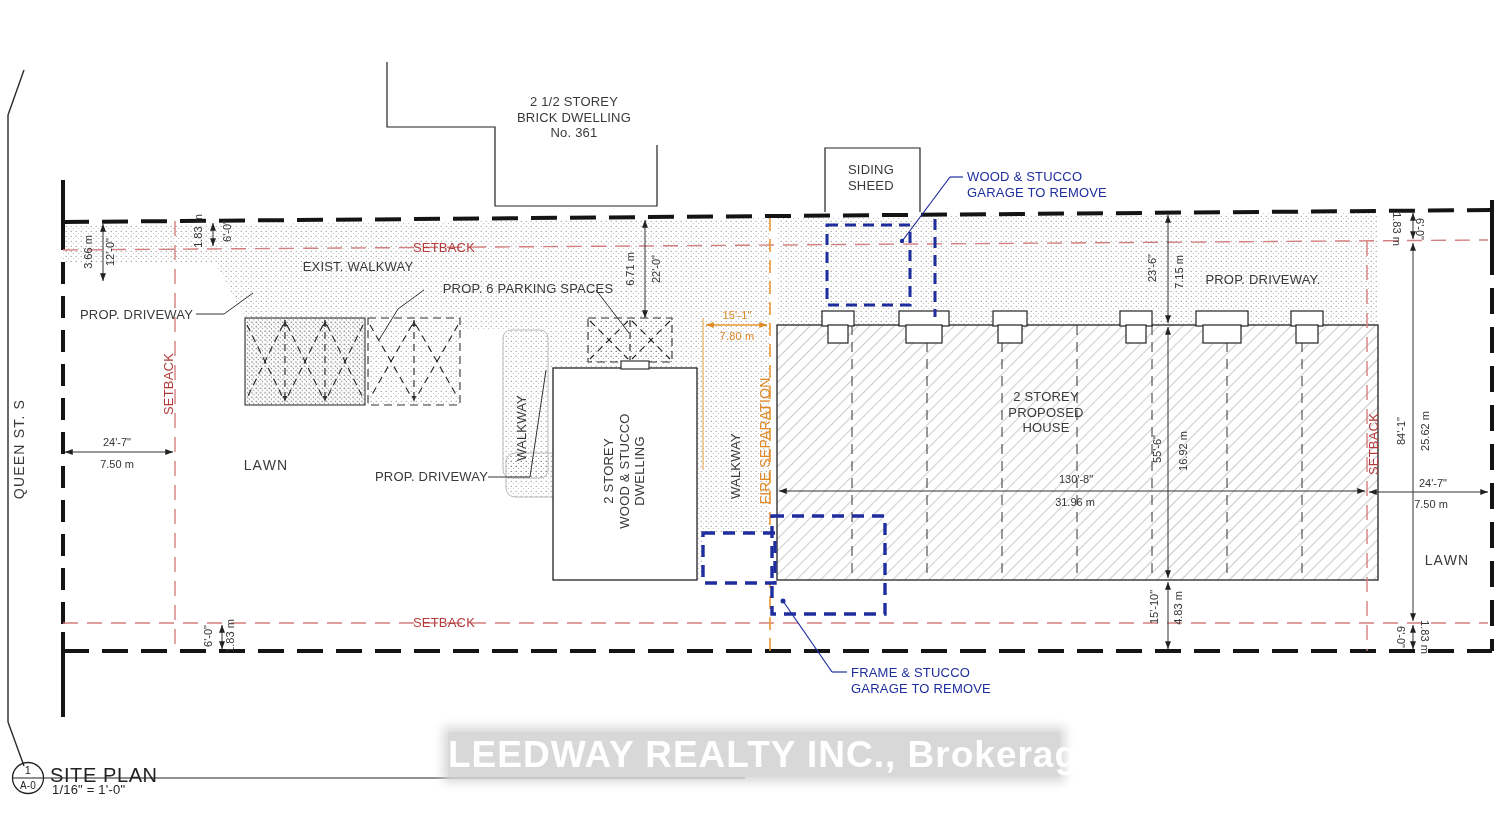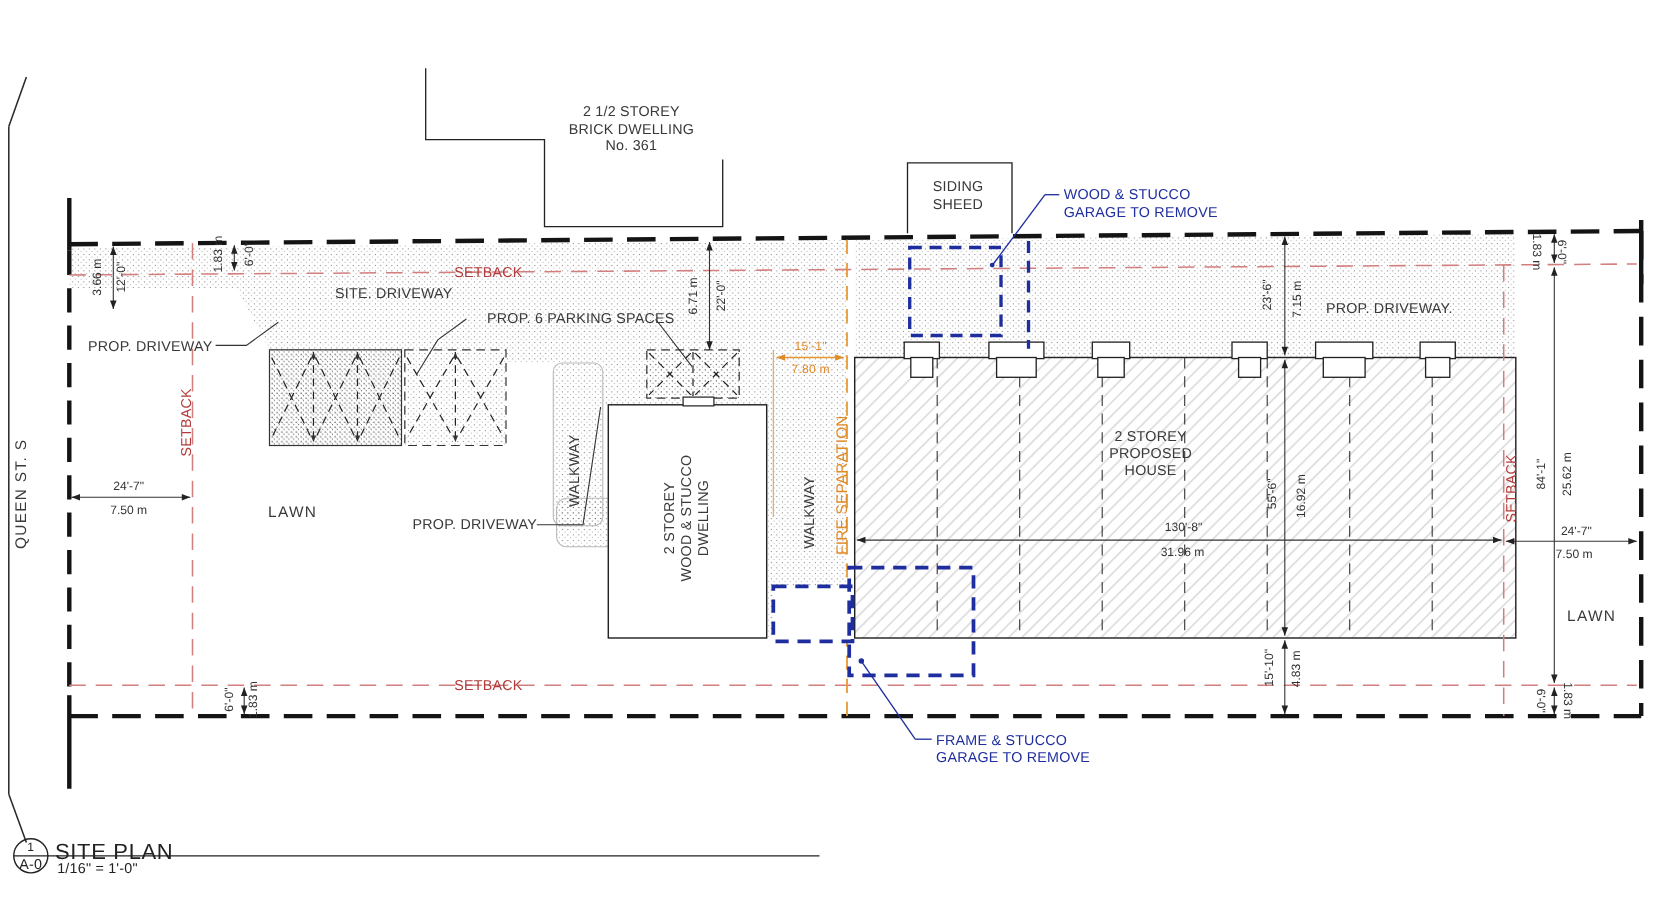--- a/index.html
+++ b/index.html
@@ -200,21 +200,21 @@
 <div class="t" style="left:848px;top:162px">SIDING
 SHEED</div>
 <div class="t blu" style="left:967px;top:169px">WOOD &amp; STUCCO
 GARAGE TO REMOVE</div>
 
 <div class="t c red" style="left:444px;top:248px">SETBACK</div>
 <div class="t c red" style="left:444px;top:623px">SETBACK</div>
 <div class="t r red" style="left:169px;top:384px">SETBACK</div>
 <div class="t r red" style="left:1374px;top:444px">SETBACK</div>
 
-<div class="t c" style="left:358px;top:267px">SITE. DRIVEWAY</div>
+<div class="t c" style="left:358px;top:267px">EXIST. WALKWAY</div>
 <div class="t c" style="left:528px;top:289px">PROP. 6 PARKING SPACES</div>
 <div class="t" style="left:80px;top:307px">PROP. DRIVEWAY</div>
 <div class="t" style="left:375px;top:469px">PROP. DRIVEWAY</div>
 <div class="t c" style="left:1263px;top:280px">PROP. DRIVEWAY.</div>
 
 <div class="t r f14" style="left:19px;top:449px">QUEEN ST. S</div>
 <div class="t c f14" style="left:266px;top:465px">LAWN</div>
 <div class="t c f14" style="left:1447px;top:560px">LAWN</div>
 
 <div class="t r" style="left:522px;top:428px">WALKWAY</div>
@@ -251,18 +251,19 @@
 <div class="t r dim" style="left:1426px;top:431px">25.62 m</div>
 <div class="t c dim" style="left:1433px;top:484px">24'-7"</div>
 <div class="t c dim" style="left:1431px;top:505px">7.50 m</div>
 <div class="t r dim" style="left:1155px;top:607px">15'-10"</div>
 <div class="t r dim" style="left:1179px;top:608px">4.83 m</div>
 <div class="t r dim" style="left:209px;top:636px">6'-0"</div>
 <div class="t r dim" style="left:231px;top:636px">1.83 m</div>
 <div class="t r90 dim" style="left:1400px;top:637px">6'-0"</div>
 <div class="t r90 dim" style="left:1424px;top:637px">1.83 m</div>
 
+<div class="wm">LEEDWAY REALTY INC., Brokerage</div>
 <div class="t c tb" style="left:28px;top:771px;font-size:11px">1</div>
-<div class="t c tb" style="left:28px;top:786px;font-size:13px">A-0</div>
+<div class="t c tb" style="left:28px;top:786px;font-size:10px">A-0</div>
 <div class="t tb" style="left:50px;top:763px;font-size:20px;letter-spacing:.6px">SITE PLAN</div>
 <div class="t tb" style="left:52px;top:782px;font-size:13px">1/16" = 1'-0"</div>
 
 </div>
 
 </body></html>

